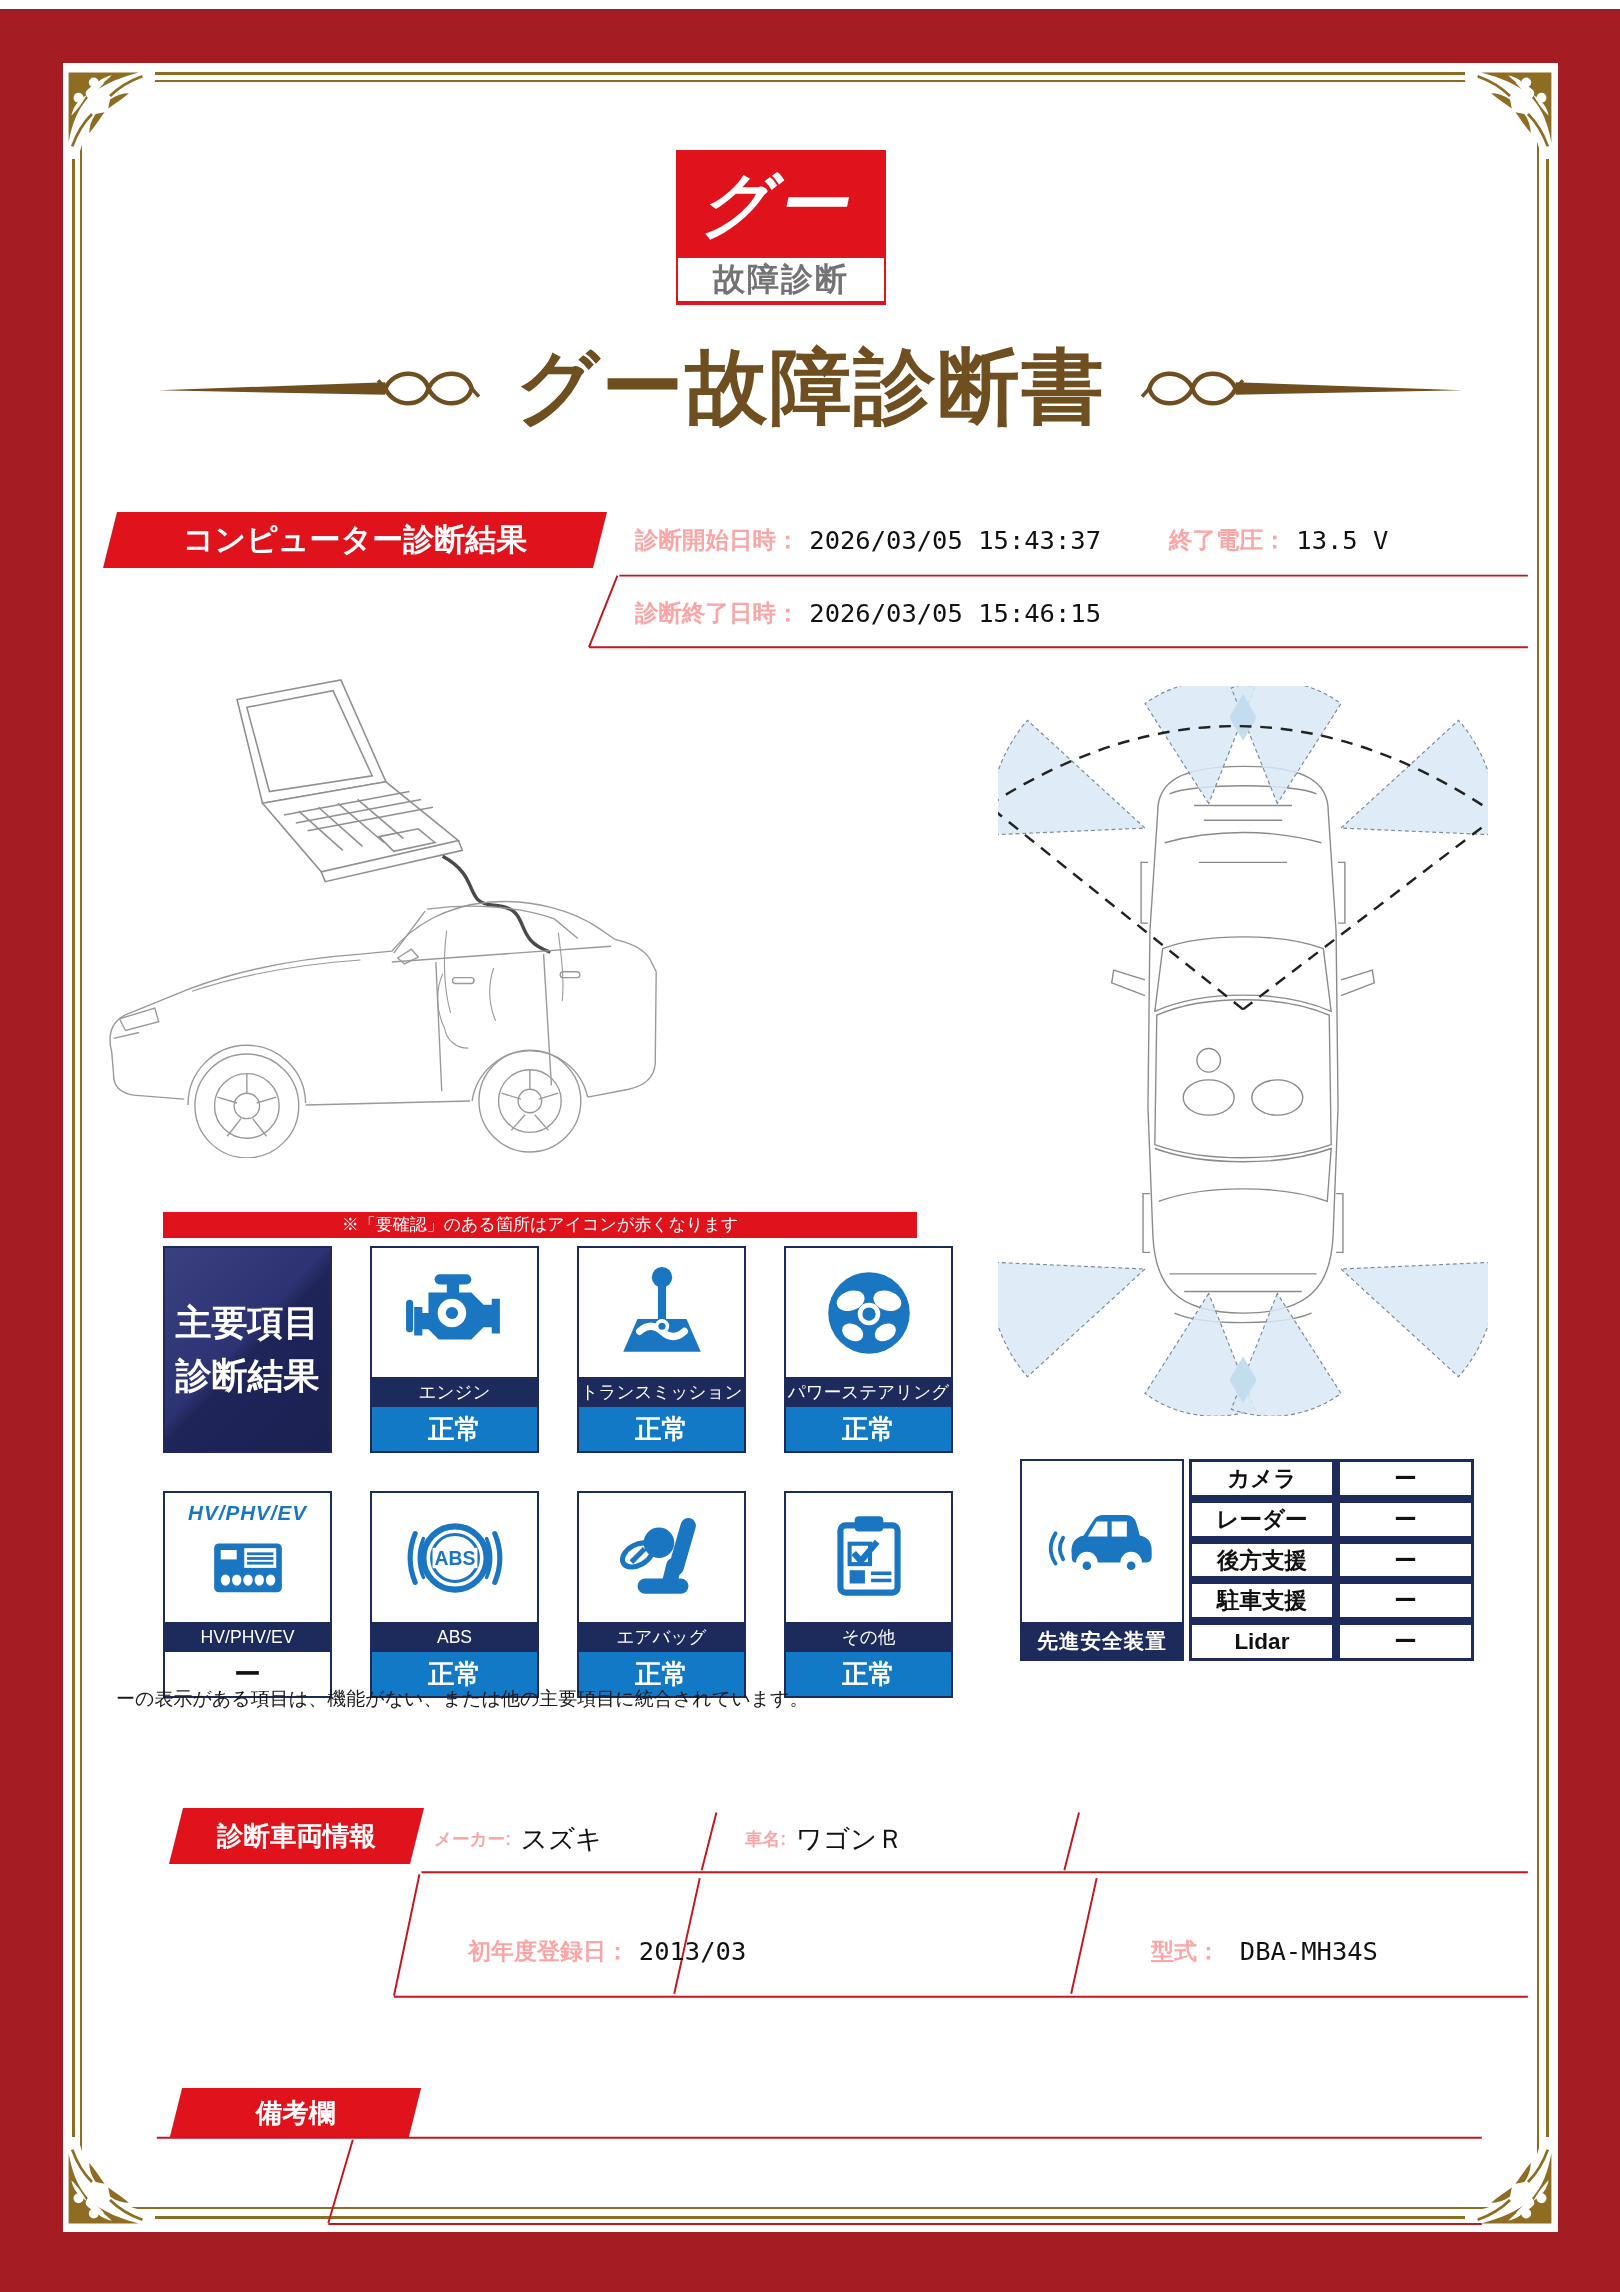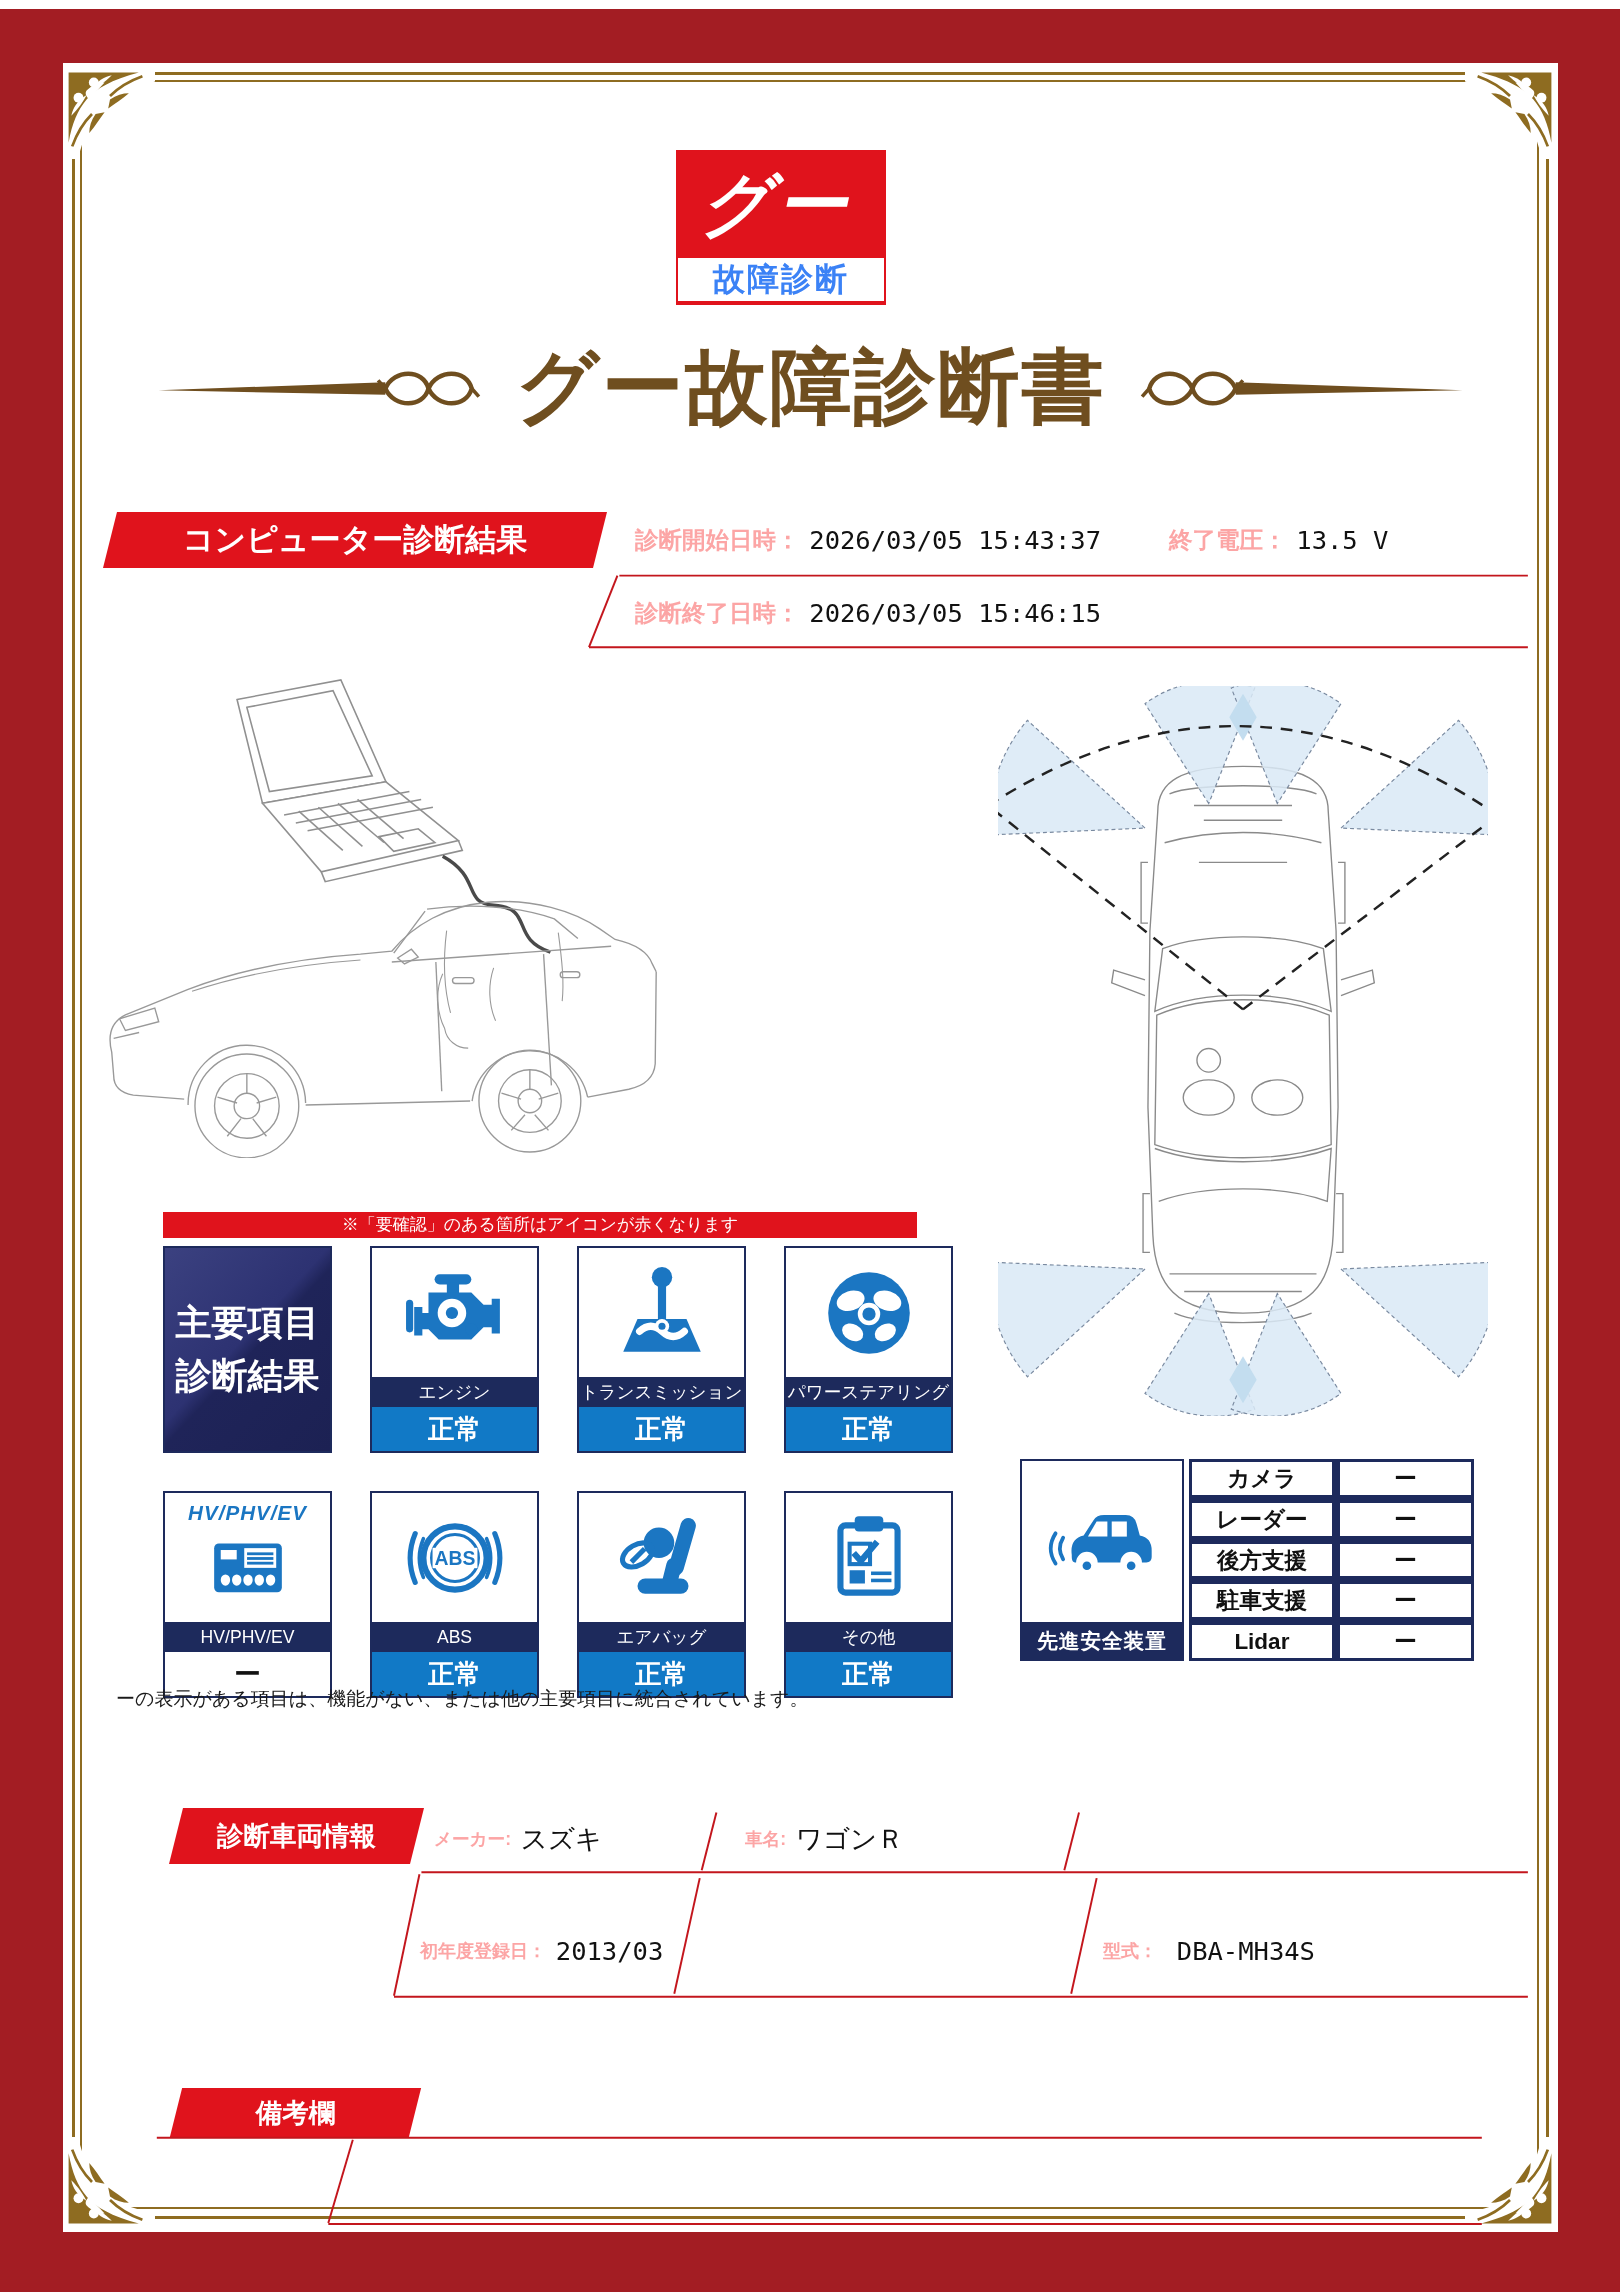--- a/index.html
+++ b/index.html
@@ -16,38 +16,38 @@
   .corner.tr{left:1465px;top:69px;transform:scaleX(-1);}
   .corner.bl{left:65px;top:2137px;transform:scaleY(-1);}
   .corner.br{left:1465px;top:2137px;transform:scale(-1,-1);}
 
   
   .logo{position:absolute;left:676px;top:150px;width:210px;height:155px;border:2.9px solid #e0131c;
         box-sizing:border-box;background:#e0131c;}
   .logo-top{height:106px;display:flex;align-items:center;justify-content:center;}
   .logo-top span{color:#fff;font-size:71px;font-weight:bold;transform:skewX(-12deg);letter-spacing:3.9px;}
   .logo-bottom{height:43px;background:#fff;display:flex;align-items:center;justify-content:center;}
-  .logo-bottom span{color:#3b82f6;font-size:32px;font-weight:bold;letter-spacing:2px;}
+  .logo-bottom span{color:#737373;font-size:32px;font-weight:bold;letter-spacing:2px;}
 
   
   .title-row{position:absolute;left:69px;top:337px;width:1483px;height:102px;display:flex;
         align-items:center;justify-content:center;gap:24px;}
   .title-text{font-size:82px;font-weight:900;color:#6f4e1f;letter-spacing:2px;white-space:nowrap;}
   .title-orn{width:343px;height:63px;flex:0 0 auto;}
   .title-orn.right{transform:scaleX(-1);}
 
   
   .ribbon{position:absolute;background:#e0131c;transform:skewX(-14deg);}
   .ribbon-label{position:absolute;color:#fff;font-weight:bold;display:flex;align-items:center;
         justify-content:center;z-index:3;}
 
   .diag-row{position:absolute;height:56px;display:flex;align-items:center;z-index:3;}
   .field-label{font-size:23.5px;font-weight:bold;color:#fca5a5;}
   .field-label.small{font-size:17.6px;}
-  .field-label.mid{font-size:18px;}
+  .field-label.mid{font-size:23px;margin-left:48px;}
   .field-value{font-family:"DejaVu Sans Mono",monospace;font-size:25.5px;color:#111;margin-left:9.8px;}
   .field-value.jp{font-family:"Liberation Sans",sans-serif;font-size:26.5px;}
 
   .lines-overlay{position:absolute;left:0;top:0;z-index:2;}
 
   .illu{position:absolute;}
 
   .note-banner{position:absolute;left:163px;top:1212px;width:754px;height:25.5px;background:#e0131c;
         color:#fff;font-size:17px;display:flex;align-items:center;justify-content:center;}
 

